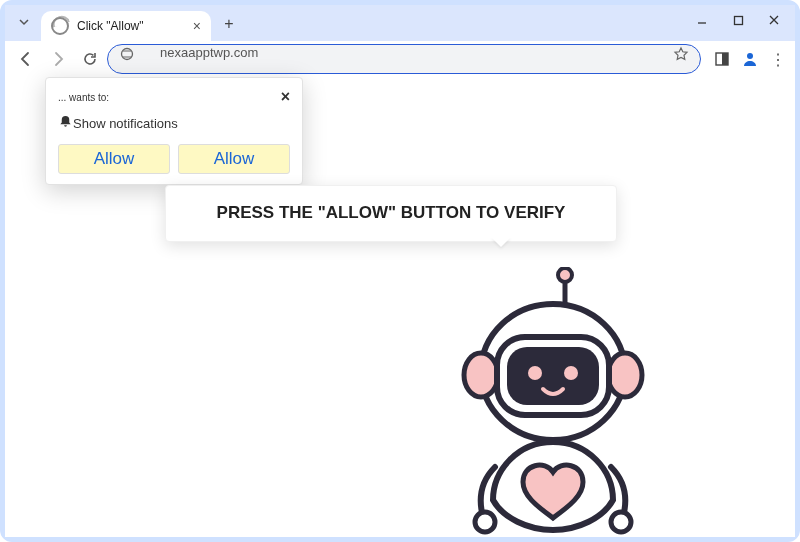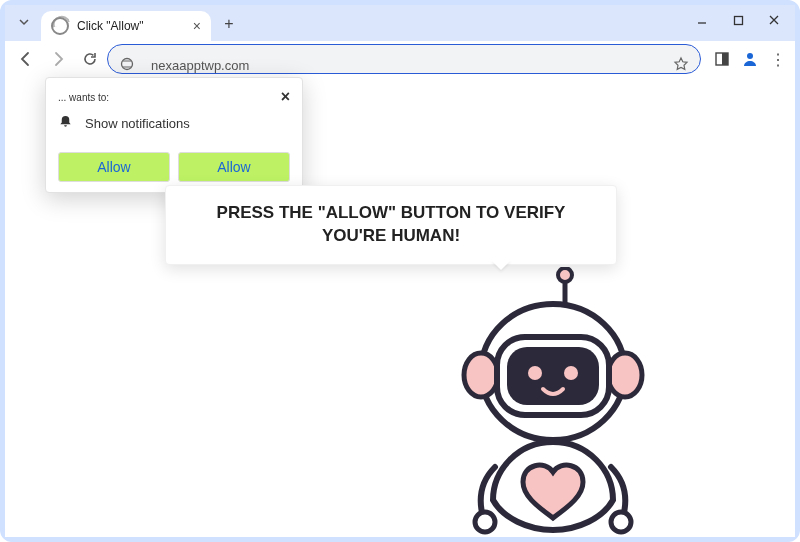--- a/index.html
+++ b/index.html
@@ -11,35 +11,35 @@
   .tab .fav{width:14px;height:14px;border-radius:50%;border:2px solid #888;position:relative}
   .tab .fav:before{content:"";position:absolute;width:14px;height:7px;border:2px solid #888;border-bottom:none;border-radius:10px 10px 0 0;top:-3px;left:-2px;transform:rotate(-20deg);opacity:.6}
   .tab .title{font-size:12px;color:#222;white-space:nowrap;overflow:hidden;text-overflow:ellipsis;flex:1}
   .tab .close{font-size:14px;color:#555}
   .newtab{width:28px;height:28px;display:flex;align-items:center;justify-content:center;color:#444;margin-left:4px;margin-bottom:3px;font-size:16px}
   .wndbtns{position:absolute;right:6px;top:4px;display:flex;gap:6px}
   .wndbtn{width:30px;height:22px;display:flex;align-items:center;justify-content:center;color:#333;font-size:13px}
   
   .toolbar{position:absolute;top:36px;left:0;right:0;height:36px;background:#fff;display:flex;align-items:center;padding:0 6px;gap:2px;border-bottom:1px solid #eee}
   .tbtn{width:30px;height:28px;display:flex;align-items:center;justify-content:center;color:#5a5a5a}
-  .addr{flex:1;height:28px;border:1px solid #2a5bd7;border-radius:16px;background:#f2f3f5;display:flex;align-items:flex-end;padding:0 10px;gap:15px}
+  .addr{flex:1;height:28px;border:1px solid #2a5bd7;border-radius:16px;background:#f2f3f5;display:flex;align-items:flex-start;padding:0 10px;gap:24px}
   .addr .site{flex:1;font-size:13px;color:#555}
   .addr .pill{width:18px;height:18px;display:flex;align-items:center;justify-content:center}
   .rt{display:flex;align-items:center;gap:6px;margin-left:8px}
   .rt .slot{width:22px;height:22px;display:flex;align-items:center;justify-content:center;color:#444}
   
   .page{position:absolute;top:72px;left:0;right:0;bottom:0;background:#fff}
   
   .perm{position:absolute;left:40px;top:0;width:232px;background:#fff;border:1px solid #e2e2e2;border-radius:4px;box-shadow:0 6px 24px rgba(0,0,0,.18);padding:10px 12px 10px 12px;font-size:13px;color:#333}
   .perm .hdr{display:flex;justify-content:space-between;align-items:center;margin-bottom:8px}
   .perm .wants{font-size:10px;color:#333}
   .perm .x{font-size:16px;color:#333;font-weight:bold}
-  .perm .row{display:flex;align-items:center;gap:12px;margin-bottom:20px}
+  .perm .row{display:flex;align-items:center;gap:0;margin-bottom:12px}
   .perm .btns{display:flex;gap:8px}
-  .perm .pbtn{flex:1;height:28px;border:1px solid #ddd;border-radius:3px;background:#bef264;color:#1b66d6;font-size:14px;display:flex;align-items:center;justify-content:center}
+  .perm .pbtn{flex:1;height:28px;border:1px solid #ddd;border-radius:3px;background:#fef9c3;color:#1b66d6;font-size:17px;display:flex;align-items:center;justify-content:center}
   
   .bubble{position:absolute;left:160px;top:108px;width:410px;background:#fff;border:1px solid #f0f0f0;border-radius:4px;box-shadow:0 4px 16px rgba(0,0,0,.12);padding:16px 20px;text-align:center;font-weight:700;font-size:17px;color:#222;line-height:1.35}
   .bubble:after{content:"";position:absolute;right:105px;bottom:-16px;border:10px solid transparent;border-top-color:#fff;filter:drop-shadow(0 2px 1px rgba(0,0,0,.06))}
   
   .robot{position:absolute;left:430px;top:190px}
 </style>
 </head>
 <body>
 
 <div class="frame">
@@ -141,21 +141,20 @@
         <span>Show notifications</span>
       </div>
       <div class="btns">
         <div class="pbtn">Allow</div>
         <div class="pbtn">Allow</div>
       </div>
     </div>
 
     <div class="bubble">
       <div>PRESS THE "ALLOW" BUTTON TO VERIFY</div>
-      <div>YOU'RE HUMAN!</div>
     </div>
 
     <div class="robot">
       <svg width="250" height="300" viewBox="0 0 250 300">
 
         <line x1="130" y1="10" x2="130" y2="40" stroke="#2c2a3a" stroke-width="5"></line>
         <circle cx="130" cy="8" r="7" fill="#f8c3c3" stroke="#2c2a3a" stroke-width="4"></circle>
 
         <ellipse cx="118" cy="105" rx="72" ry="68" fill="#fff" stroke="#2c2a3a" stroke-width="6"></ellipse>
 

